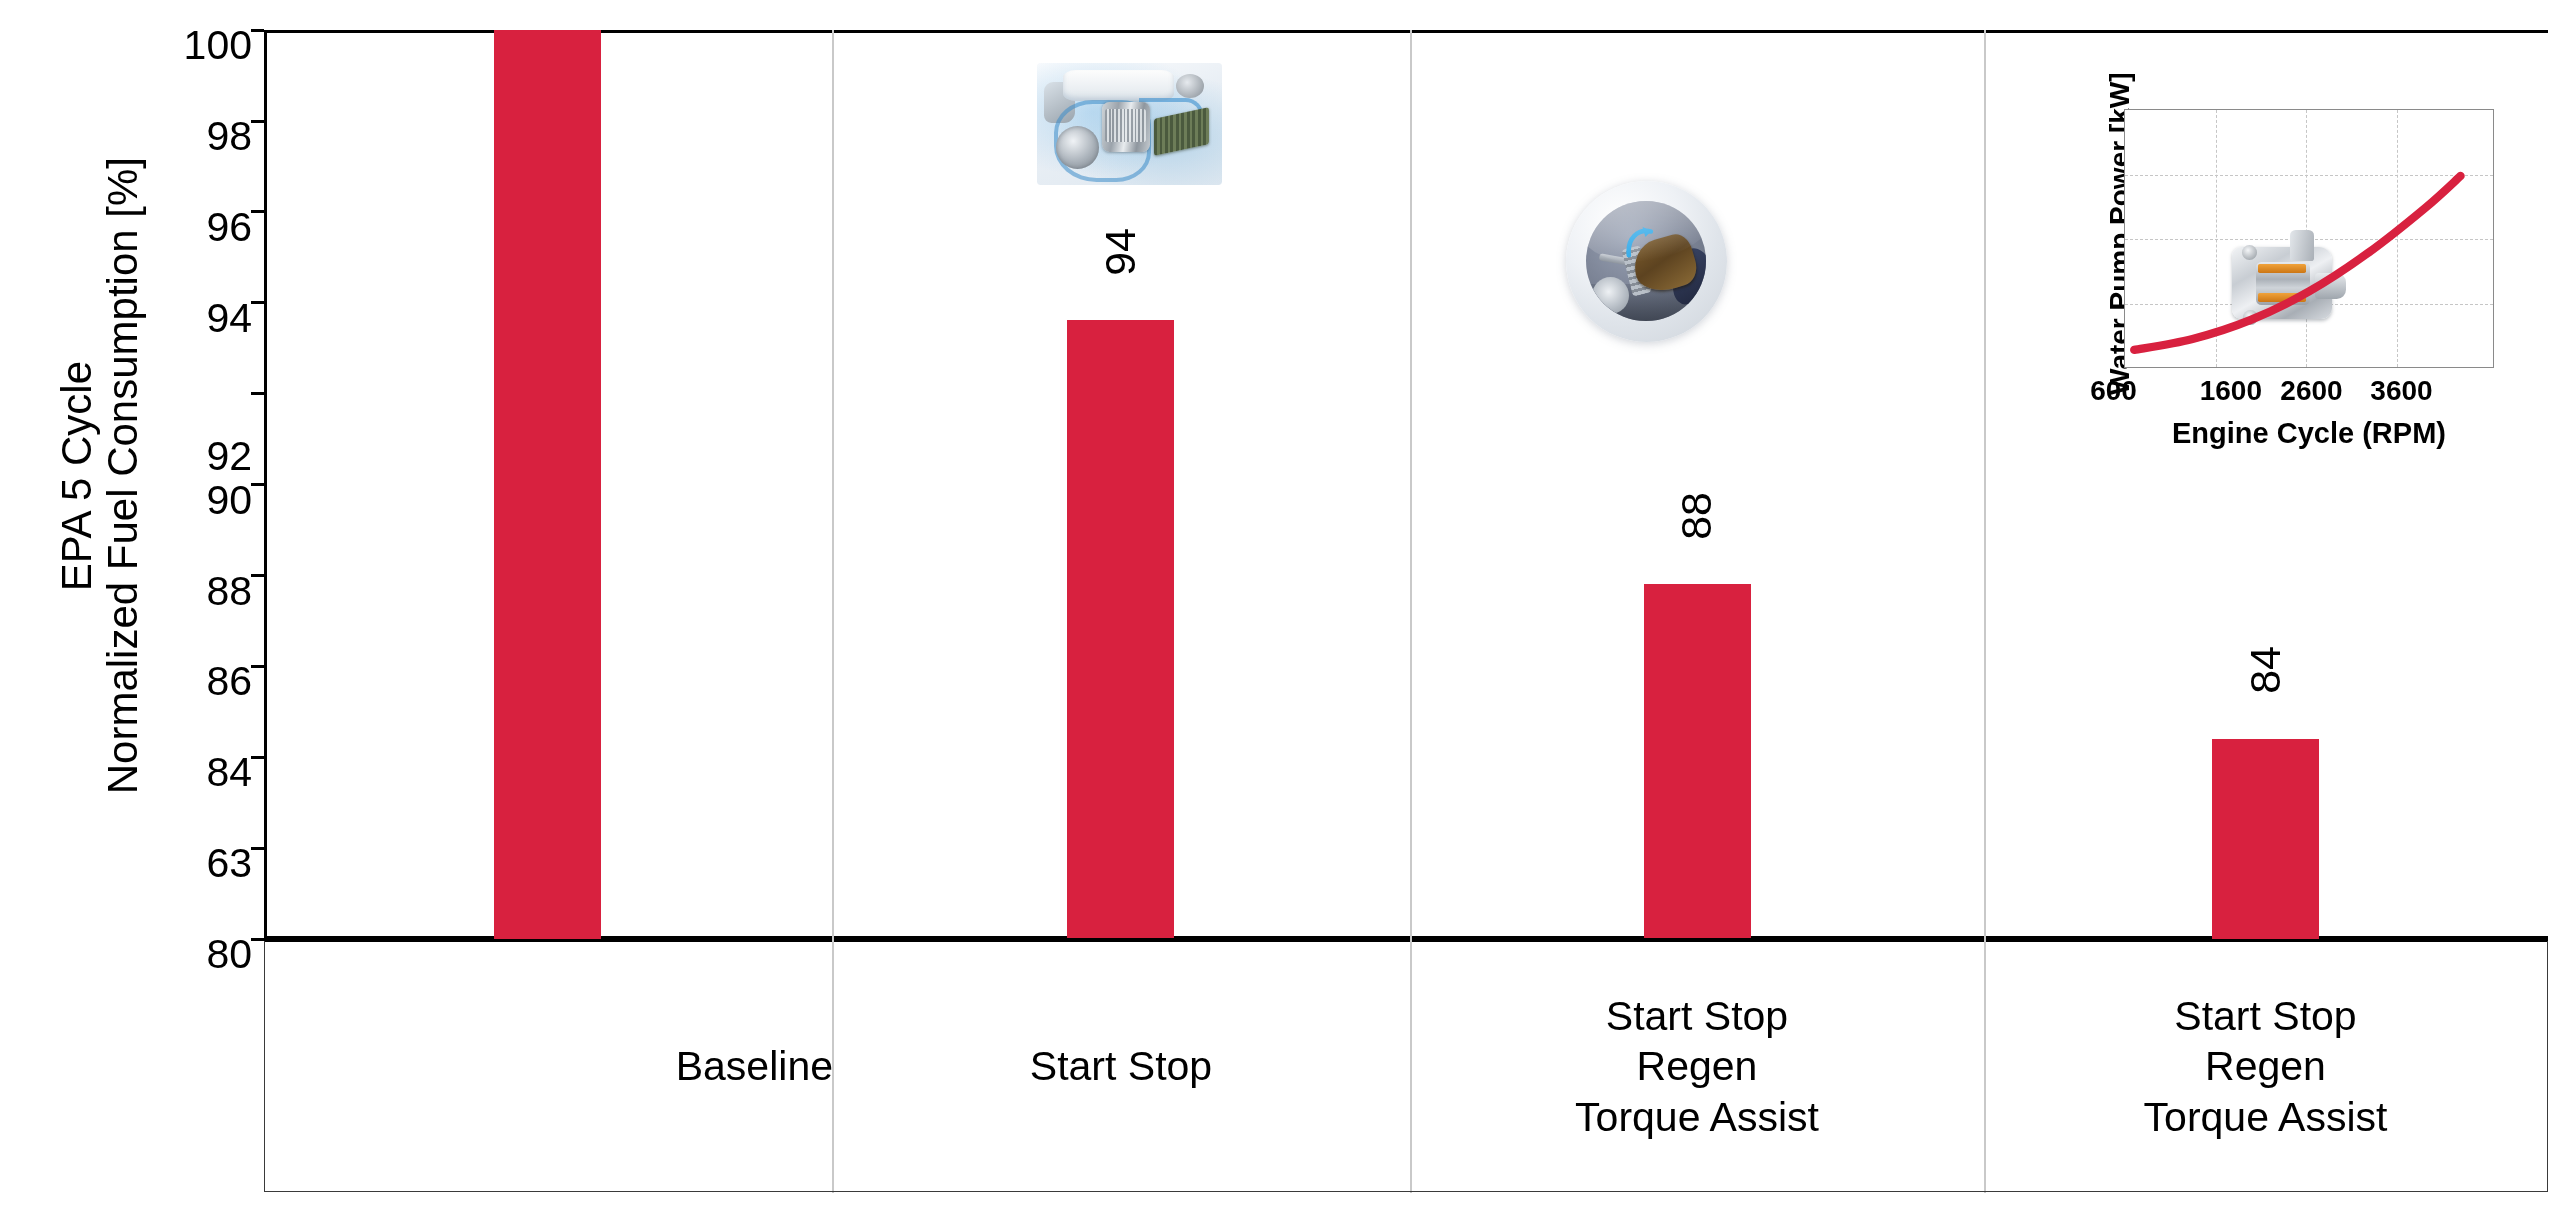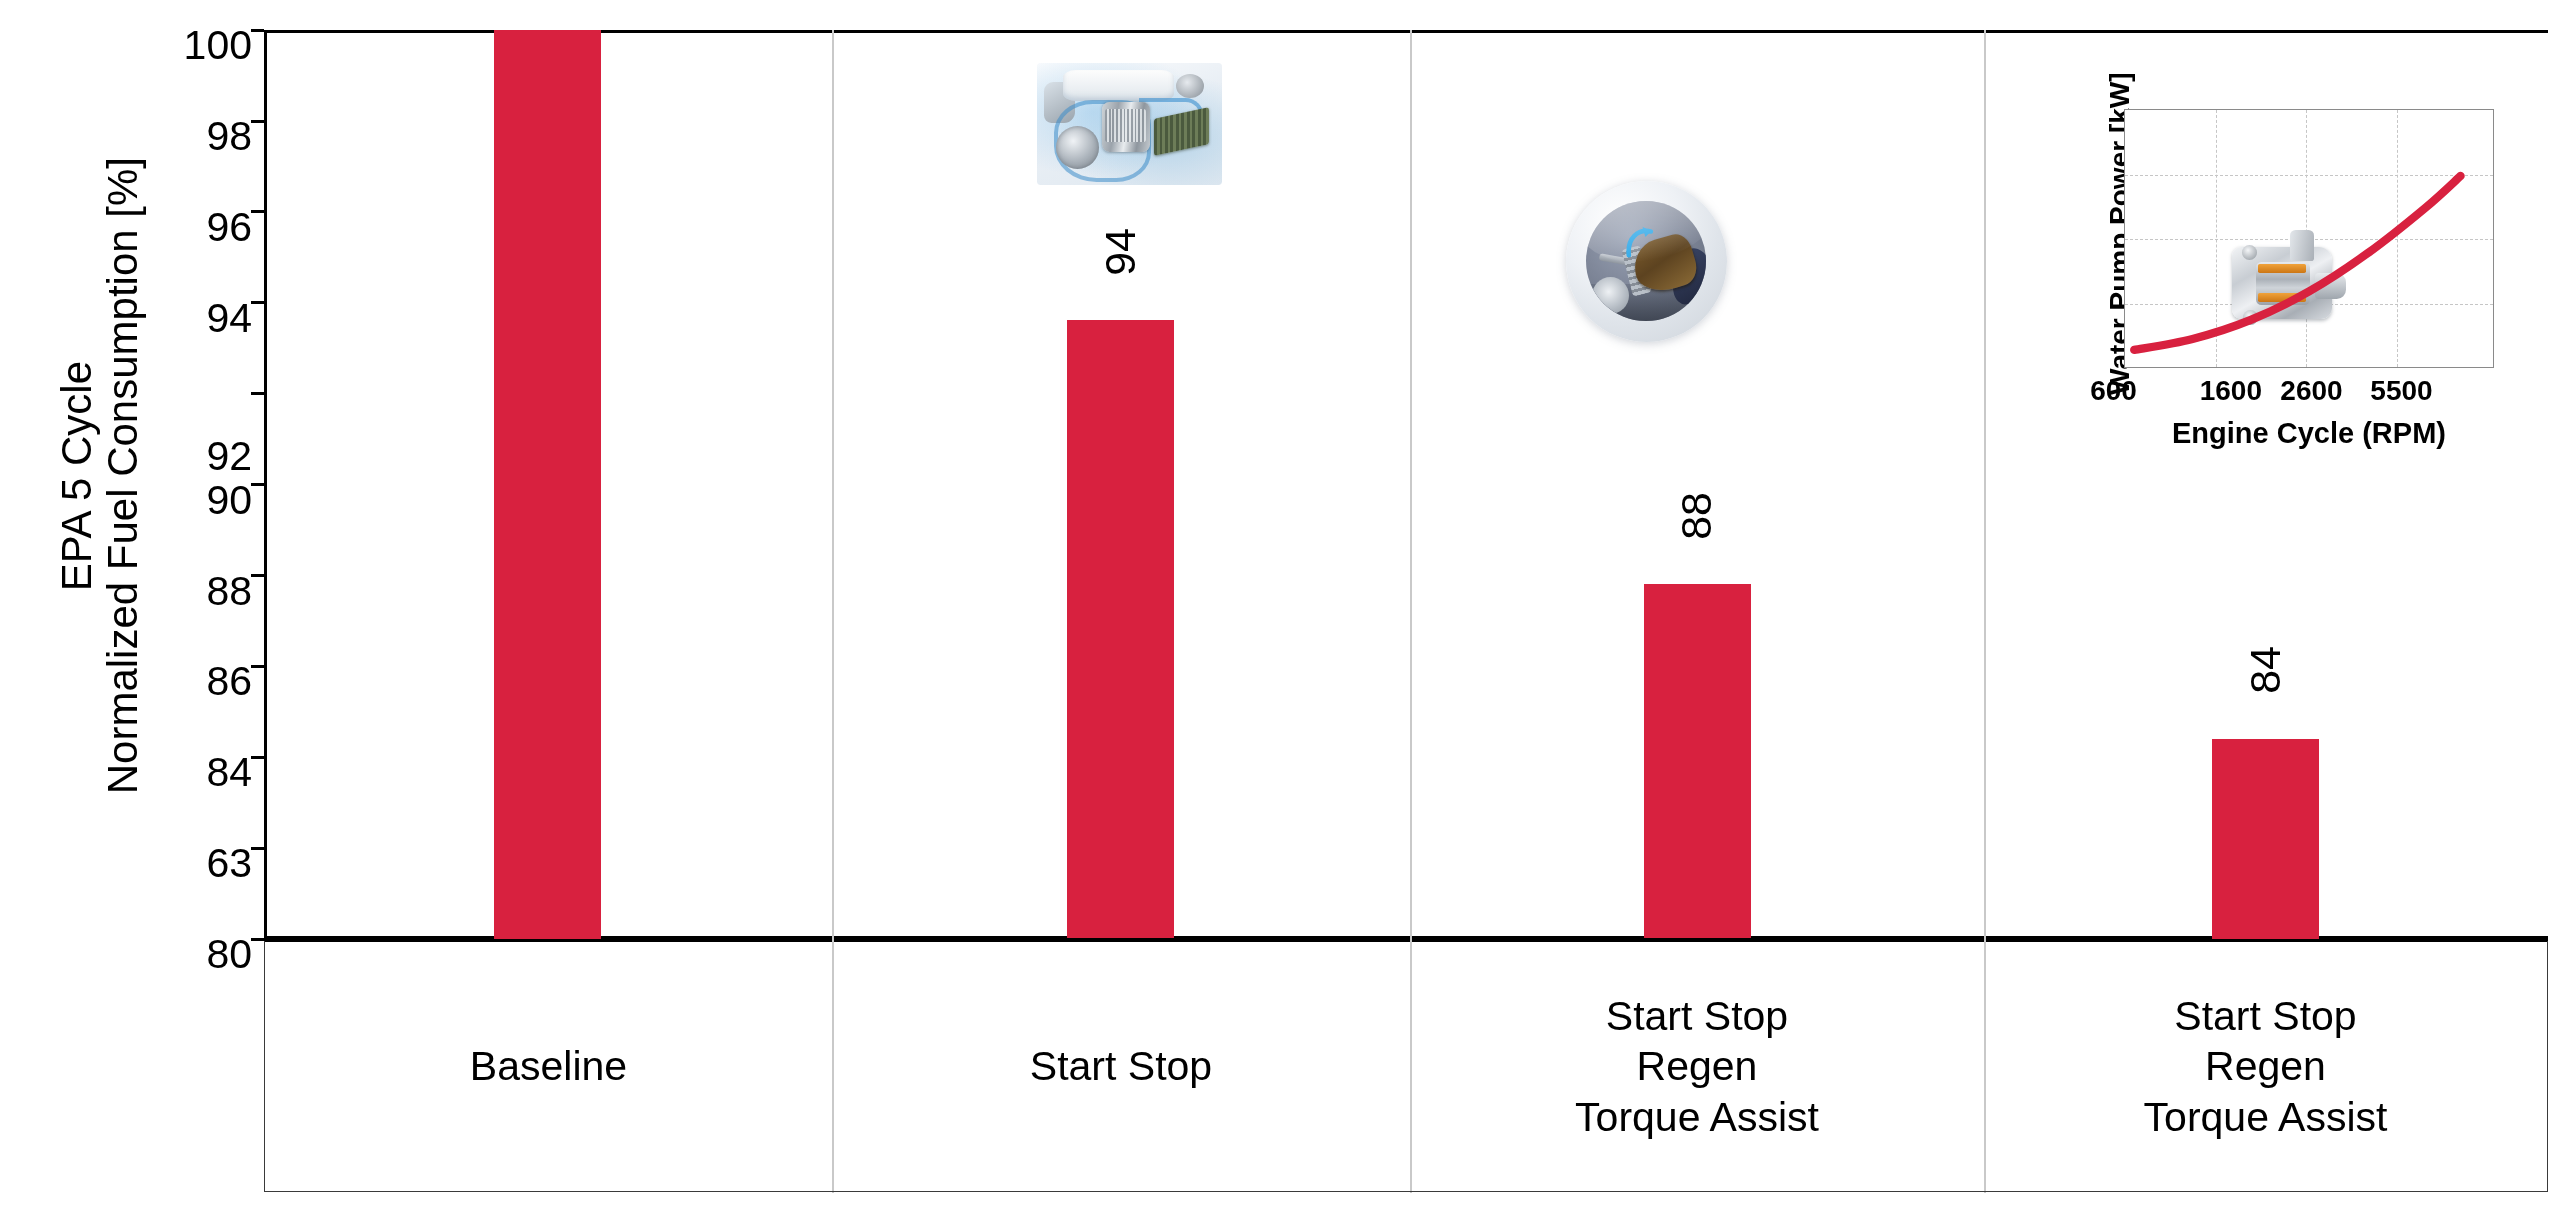--- a/index.html
+++ b/index.html
@@ -434,21 +434,21 @@
       <div class="bar" style="left: 2212px; top: 739px; width: 107px; height: 200px;"></div>
     </div>
 
   <div id="bar-values">
       <div class="bar-value" style="left: 1099px; top: 228px;">94</div>
       <div class="bar-value" style="left: 1675px; top: 492px;">88</div>
       <div class="bar-value" style="left: 2244px; top: 646px;">84</div>
     </div>
 
   <div id="cats">
-      <div class="cat-label" style="left: 264px; width: 569px;">
+      <div class="cat-label" style="left: 264px; width: 569px; align-items: flex-end;">
         <div>Baseline</div>
       </div>
       <div class="cat-label" style="left: 832px; width: 578px;">
         <div>Start Stop</div>
       </div>
       <div class="cat-label" style="left: 1410px; width: 574px;">
         <div>Start Stop</div>
         <div>Regen</div>
         <div>Torque Assist</div>
       </div>
@@ -511,21 +511,21 @@
 
       <svg id="inset-curve" width="370" height="259" viewBox="0 0 400 280">
         <path id="curve-path" fill="none" stroke="#d8213f" stroke-width="9" stroke-linecap="round" stroke-linejoin="round" d="M 10.0 259.4 C 20.5 257.5, 52.0 252.9, 73.0 247.5 C 94.0 242.1, 115.0 235.5, 136.0 226.9 C 157.0 218.4, 178.0 208.1, 199.0 196.2 C 220.0 184.2, 241.0 170.2, 262.0 155.1 C 283.0 140.0, 308.2 119.5, 325.0 105.5 C 341.8 91.5, 356.5 77.0, 362.8 71.3"></path>
       </svg>
     </div>
 
     <div id="inset-xticks">
         <div class="inset-xtick" style="left: 38px;">600</div>
         <div class="inset-xtick" style="left: 145px; text-align: right;">1600</div>
         <div class="inset-xtick" style="left: 236px;">2600</div>
-        <div class="inset-xtick" style="left: 326px;">5500</div>
+        <div class="inset-xtick" style="left: 326px;">3600</div>
       </div>
     <div class="inset-xtitle">Engine Cycle (RPM)</div>
   </div>
 
 <div class="ytickmark" style="top: 29px;"></div>
     <div class="ytickmark" style="top: 120px;"></div>
     <div class="ytickmark" style="top: 210px;"></div>
     <div class="ytickmark" style="top: 301px;"></div>
     <div class="ytickmark" style="top: 392px;"></div>
     <div class="ytickmark" style="top: 483px;"></div>

